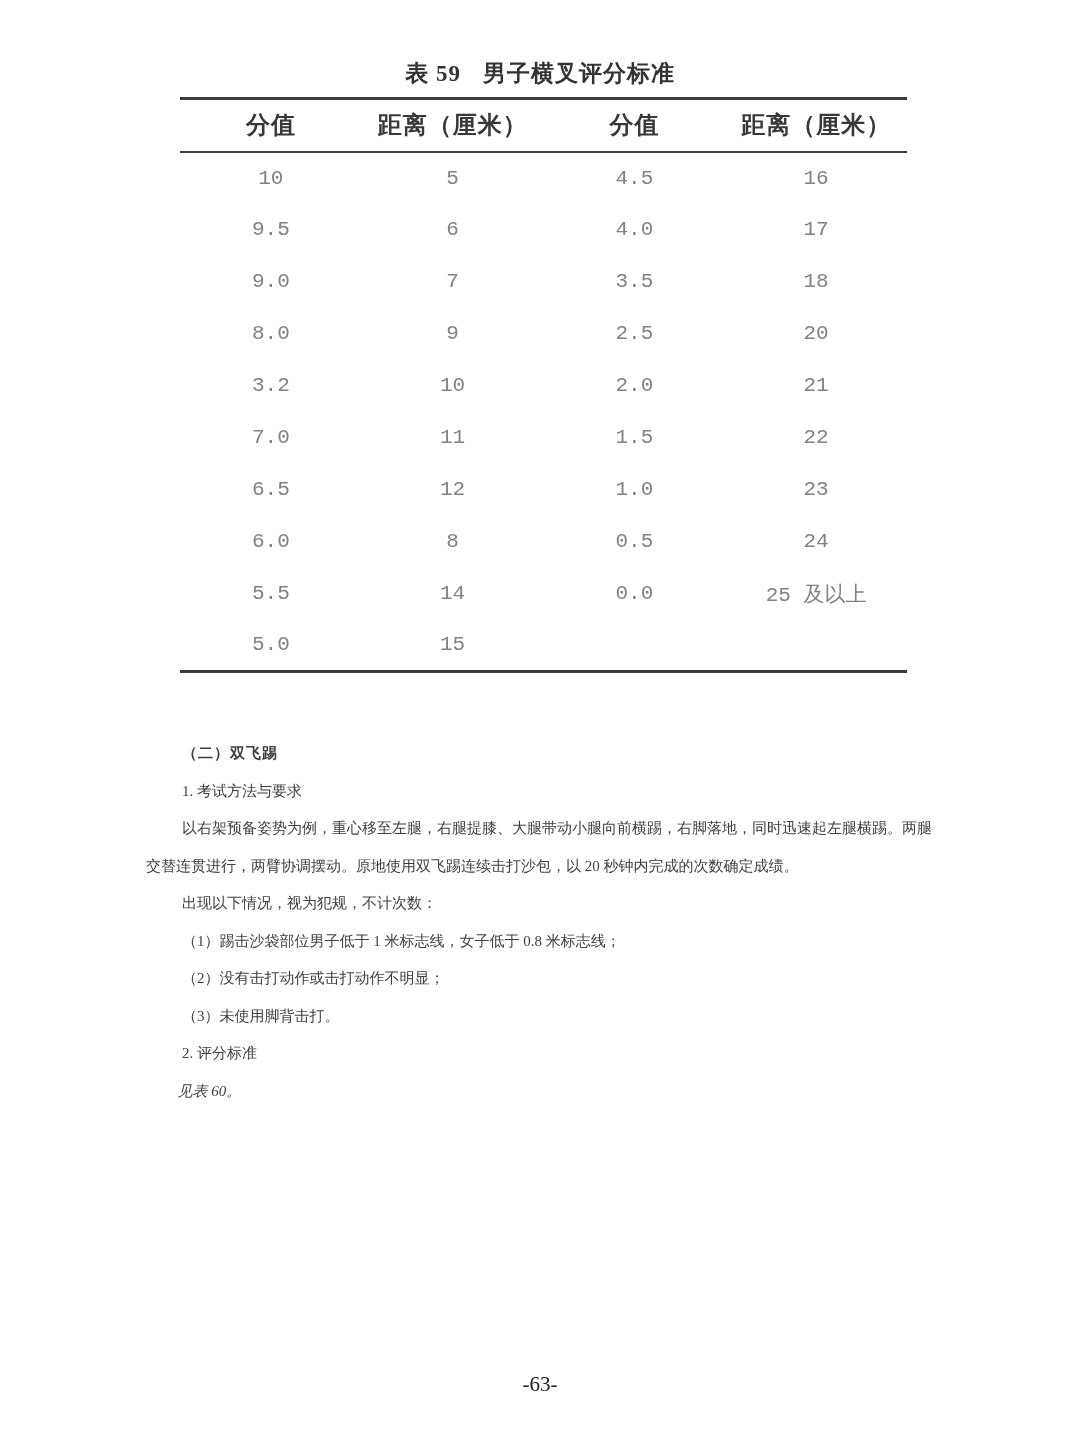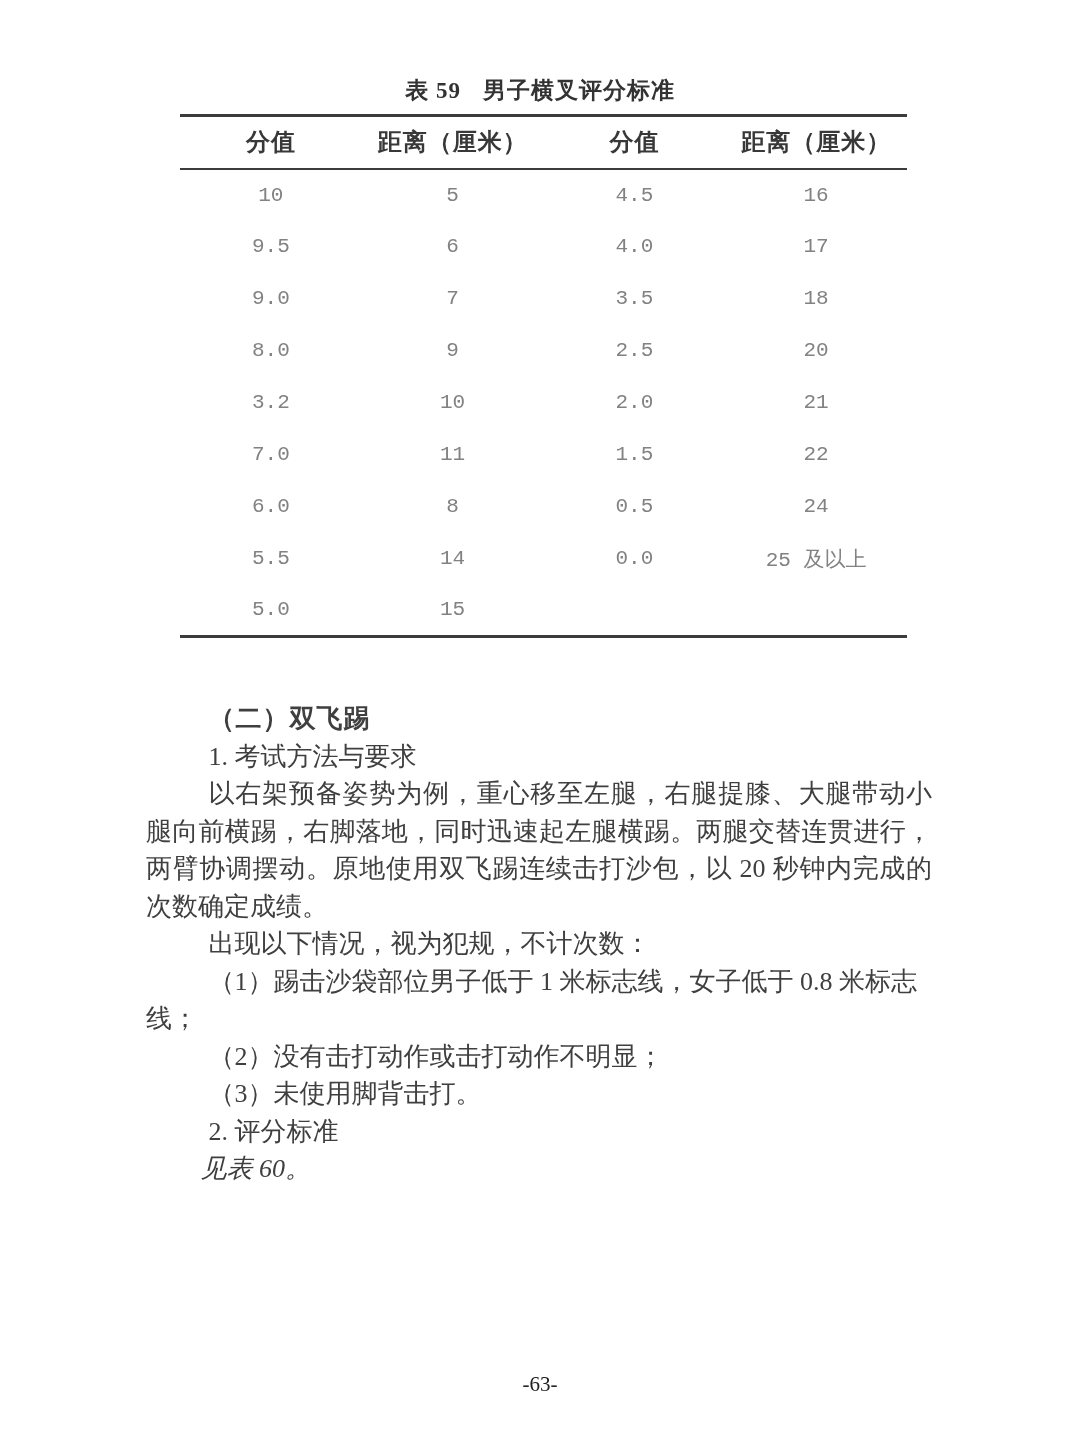--- a/index.html
+++ b/index.html
@@ -8,21 +8,21 @@
     position: relative;
     width: 1080px;
     height: 1455px;
     background: #ffffff;
     font-family: "Liberation Serif", "DejaVu Serif", serif;
     color: #3f3f3f;
     overflow: hidden;
   }
   
   .table-caption {
-    padding-top: 76px;
+    padding-top: 59px;
     text-align: center;
     font-size: 23px;
     font-weight: bold;
     color: #333333;
     line-height: 30px;
     letter-spacing: 1px;
   }
   .table-caption .cap-title { margin-left: 22px; }
   
   .score-table {
@@ -48,21 +48,21 @@
     font-family: Liberation Mono, monospace;
     font-size: 21px;
     font-weight: 300;
     color: #828282;
     text-align: center;
     vertical-align: middle;
   }
   
   .body-text {
     margin: 62px 148px 0 146px;
-    font-size: 26px;
+    font-size: 15px;
     line-height: 37.5px;
     color: #3f3f3f;
   }
   .body-text p { margin: 0; }
   .indent { text-indent: 2.4em; }
   .see-indent { text-indent: 2.1em; font-style: italic; }
   .heading { font-weight: 600; letter-spacing: 1px; }
   .justify { text-align: justify; text-justify: inter-ideograph; }
   
   .page-number {
@@ -125,20 +125,26 @@
           <td>2.0</td>
           <td>21</td>
         </tr>
         <tr>
           <td>7.0</td>
           <td>11</td>
           <td>1.5</td>
           <td>22</td>
         </tr>
         <tr>
+          <td>6.5</td>
+          <td>12</td>
+          <td>1.0</td>
+          <td>23</td>
+        </tr>
+        <tr>
           <td>6.0</td>
           <td>8</td>
           <td>0.5</td>
           <td>24</td>
         </tr>
         <tr>
           <td>5.5</td>
           <td>14</td>
           <td>0.0</td>
           <td>25 及以上</td>

